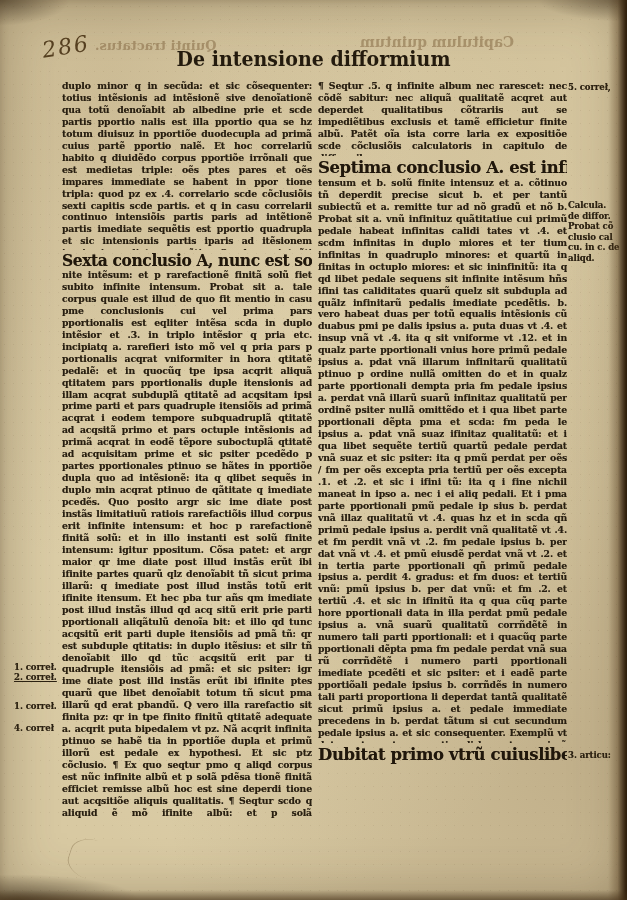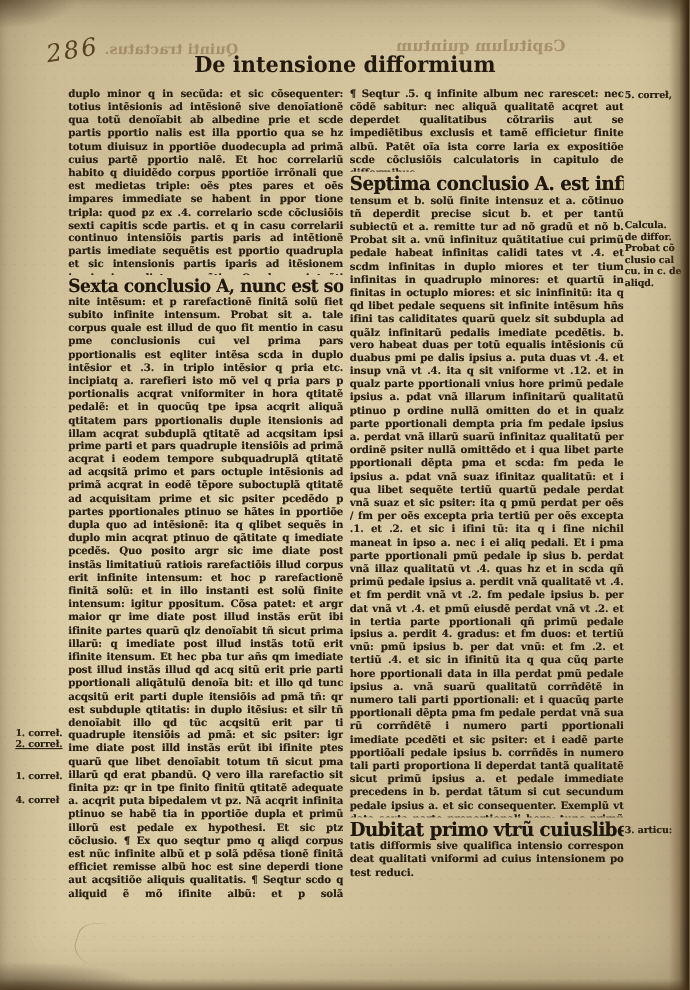--- a/index.html
+++ b/index.html
@@ -115,21 +115,20 @@
     <div class="tblock" style="height:170px;">duplo minor q in secũda: et sic cõsequenter: totius intẽsionis ad intẽsionẽ sive denoĩationẽ qua totũ denoĩabit ab albedine prie et scde partis pportio nalis est illa pportio qua se hz totum diuisuz in pportiõe duodecupla ad primã cuius partẽ pportio nalẽ. Et hoc correlariũ habito q diuidẽdo corpus pportiõe irrõnali que est medietas triple: oẽs ptes pares et oẽs impares immediate se habent in ppor tione tripla: quod pz ex .4. correlario scde cõclusiõis sexti capitis scde partis. et q in casu correlarii continuo intensiõis partis paris ad intẽtionẽ partis imediate sequẽtis est pportio quadrupla et sic intensionis partis iparis ad itẽsionem iparis ime diate sequẽtis. Quod pz intuẽti casum. ¶ Inferas ppria industria quot volueris correlaria.</div>
     <div class="gothic-heading">Sexta conclusio A, nunc est solum fi</div>
     <div class="tblock" style="height:550px;">nite intẽsum: et p rarefactionẽ finitã solũ fiet subito infinite intensum. Probat sit a. tale corpus quale est illud de quo fit mentio in casu pme conclusionis cui vel prima pars pportionalis est eqliter intẽsa scda in duplo intẽsior et .3. in triplo intẽsior q pria etc. incipiatq a. rarefieri isto mõ vel q pria pars p portionalis acqrat vniformiter in hora qtitatẽ pedalẽ: et in quocũq tpe ipsa acqrit aliquã qtitatem pars pportionalis duple itensionis ad illam acqrat subduplã qtitatẽ ad acqsitam ipsi prime parti et pars quadruple itensiõis ad primã acqrat i eodem tempore subquadruplã qtitatẽ ad acqsitã primo et pars octuple intẽsionis ad primã acqrat in eodẽ tẽpore suboctuplã qtitatẽ ad acquisitam prime et sic psiter pcedẽdo p partes pportionales ptinuo se hãtes in pportiõe dupla quo ad intẽsionẽ: ita q qlibet sequẽs in duplo min acqrat ptinuo de qãtitate q imediate pcedẽs. Quo posito argr sic ime diate post instãs limitatiuũ ratiois rarefactiõis illud corpus erit infinite intensum: et hoc p rarefactionẽ finitã solũ: et in illo instanti est solũ finite intensum: igitur ppositum. Cõsa patet: et argr maior qr ime diate post illud instãs erũt ibi ifinite partes quarũ qlz denoĩabit tñ sicut prima illarũ: q imediate post illud instãs totũ erit ifinite itensum. Et hec pba tur añs qm imediate post illud instãs illud qd acq sitũ erit prie parti pportionali aliqãtulũ denoĩa bit: et illo qd tunc acqsitũ erit parti duple itensiõis ad pmã tñ: qr est subduple qtitatis: in duplo itẽsius: et silr tñ denoĩabit illo qd tũc acqsitũ erit par ti quadruple itensiõis ad pmã: et sic psiter: igr ime diate post illd instãs erũt ibi ifinite ptes quarũ que libet denoĩabit totum tñ sicut pma illarũ qd erat pbandũ. Q vero illa rarefactio sit finita pz: qr in tpe finito finitũ qtitatẽ adequate a. acqrit puta bipedalem vt pz. Nã acqrit infinita ptinuo se habẽ tia in pportiõe dupla et primũ illorũ est pedale ex hypothesi. Et sic ptz cõclusio. ¶ Ex quo seqtur pmo q aliqd corpus est nũc infinite albũ et p solã pdẽsa tionẽ finitã efficiet remisse albũ hoc est sine deperdi tione aut acqsitiõe aliquis qualitatis. ¶ Seqtur scdo q aliquid ẽ mõ ifinite albũ: et p solã rarefactionem finitã efficiet nõ albũ nulla qualitate acqsita aut depdita. ¶ Seqtur tertio q aliqd corpus ẽ nõ albuz et per solã finitã condẽsationẽ efficiet infinite albũ nõ acqrẽdo aut deperdẽdo aliquã qualitatẽ. ¶ Se qtur .4. q aliqd corpus est pcise albũ vt .4. et nõ est in eo aliqua impeditõis qualitatis aut cõtrarie ad mixtio: et illd nõ acqret aliquã qualitatẽ nec deper det nec fm se nec fm aliqd eius: nec rarefiet aut cõdẽ sabitur et tamen subito efficietur infinite album.</div>
   </div>
 
   <div class="col col-right">
     <div class="tblock" style="height:76px;">¶ Seqtur .5. q infinite album nec rarescet: nec cõdẽ sabitur: nec aliquã qualitatẽ acqret aut deperdet qualitatibus cõtrariis aut se impediẽtibus exclusis et tamẽ efficietur finite albũ. Patẽt oĩa ista corre laria ex expositiõe scde cõclusiõis calculatoris in capitulo de difformibus.</div>
     <div class="gothic-heading big">Septima conclusio A. est infinite in=</div>
     <div class="tblock" style="height:566px;">tensum et b. solũ finite intensuz et a. cõtinuo tñ deperdit precise sicut b. et per tantũ subiectũ et a. remitte tur ad nõ gradũ et nõ b. Probat sit a. vnũ infinituz quãtitatiue cui primũ pedale habeat infinitas calidi tates vt .4. et scdm infinitas in duplo miores et ter tium infinitas in quadruplo minores: et quartũ in finitas in octuplo miores: et sic ininfinitũ: ita q qd libet pedale sequens sit infinite intẽsum hñs ifini tas caliditates quarũ quelz sit subdupla ad quãlz infinitarũ pedalis imediate pcedẽtis. b. vero habeat duas per totũ equalis intẽsionis cũ duabus pmi pe dalis ipsius a. puta duas vt .4. et insup vnã vt .4. ita q sit vniforme vt .12. et in qualz parte pportionali vnius hore primũ pedale ipsius a. pdat vnã illarum infinitarũ qualitatũ ptinuo p ordine nullã omitten do et in qualz parte pportionali dempta pria fm pedale ipsius a. perdat vnã illarũ suarũ infinitaz qualitatũ per ordinẽ psiter nullã omittẽdo et i qua libet parte pportionali dẽpta pma et scda: fm peda le ipsius a. pdat vnã suaz ifinitaz qualitatũ: et i qua libet sequẽte tertiũ quartũ pedale perdat vnã suaz et sic psiter: ita q pmũ perdat per oẽs / fm per oẽs excepta pria tertiũ per oẽs excepta .1. et .2. et sic i ifini tũ: ita q i fine nichil maneat in ipso a. nec i ei aliq pedali. Et i pma parte pportionali pmũ pedale ip sius b. perdat vnã illaz qualitatũ vt .4. quas hz et in scda qñ primũ pedale ipsius a. perdit vnã qualitatẽ vt .4. et fm perdit vnã vt .2. fm pedale ipsius b. per dat vnã vt .4. et pmũ eiusdẽ perdat vnã vt .2. et in tertia parte pportionali qñ primũ pedale ipsius a. perdit 4. gradus: et fm duos: et tertiũ vnũ: pmũ ipsius b. per dat vnũ: et fm .2. et tertiũ .4. et sic in ifinitũ ita q qua cũq parte hore pportionali data in illa perdat pmũ pedale ipsius a. vnã suarũ qualitatũ corrñdẽtẽ in numero tali parti pportionali: et i quacũq parte pportionali dẽpta pma fm pedale perdat vnã sua rũ corrñdẽtẽ i numero parti pportionali imediate pcedẽti et sic psiter: et i eadẽ parte pportiõali pedale ipsius b. corrñdẽs in numero tali parti proportiona li deperdat tantã qualitatẽ sicut primũ ipsius a. et pedale immediate precedens in b. perdat tãtum si cut secundum pedale ipsius a. et sic consequenter. Exemplũ vt data sexta parte proportionali hore: tunc primũ pedale ipsius a. deperdit sextã illarum suarũ qualitatũ vt .4. et secũdum quintã que est vt 2. et tertiũ quartã q est vt vnũ: et quartũ tertiã q est vt dimidiũ qntũ scdaz vt vna quarta: et sextũ priaz vt vna octaua: et in eadẽ parte sextũ ipsius b. perdit 4. gradus et qntũ .2. et quartũ vnũ: et tertiũ dimidiuz et fm vnã quartã: et primũ vnã octauã. Quo posito patz q ipsum a. in fine erit nõ intẽsum: et b. per totum erit intẽsum vt .4. igr conclusio vera. Probationẽ huius vi deas latius in expõe calculatoris cuius hec conclusio est de cima. ¶ Expedito primo articulo et secundo tam re stat dubia mouere.</div>
     <div class="gothic-heading big">Dubitat primo vtrũ cuiuslibet quali</div>
-    <div class="tblock" style="height:48px;">tatis difformis sive qualifica intensio correspon deat qualitati vniformi ad cuius intensionem po test reduci.</div>
   </div>
 
   <div class="margin-note mn-left" style="top:662px;">1. correł.</div>
   <div class="margin-note mn-left" style="top:672px;text-decoration:underline;">2. correł.</div>
   <div class="margin-note mn-left" style="top:701px;">1. correł.</div>
   <div class="margin-note mn-left" style="top:723px;">4. correł</div>
 
   <div class="margin-note mn-right" style="top:82px;">5. correł,</div>
   <div class="margin-note mn-right" style="top:200px;">
     <div>Calcula.</div>

